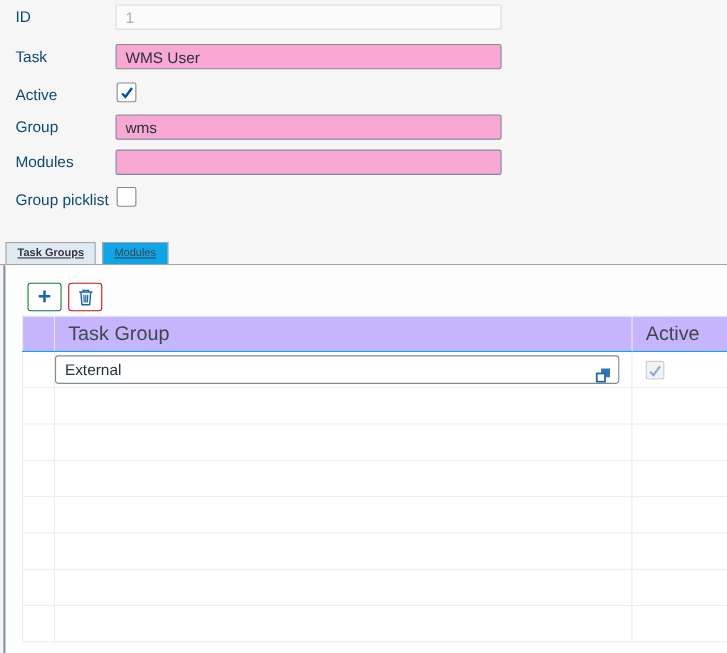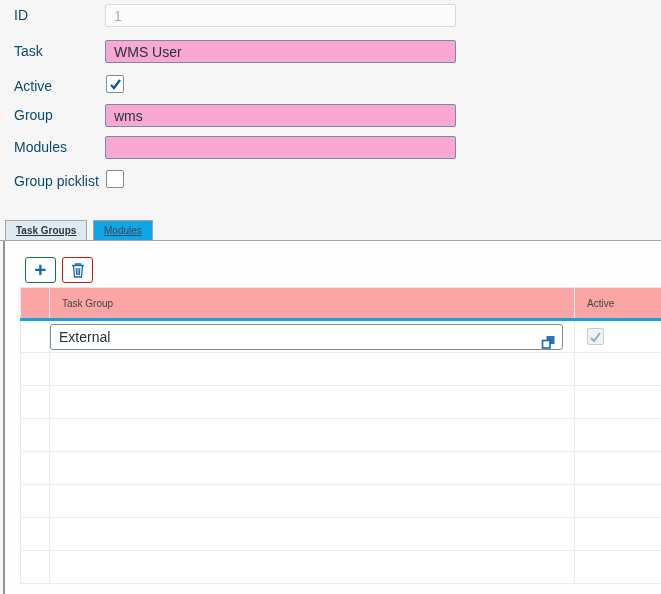--- a/index.html
+++ b/index.html
@@ -89,24 +89,24 @@
     width:643px; border-collapse:collapse; table-layout:fixed;
     background:#ffffff;
     border-top:1px solid #e4e5e6;
     border-left:1px solid #e9eaeb;
     border-bottom:1px solid #d4d7d9;
   }
   .col-sel { width:29px; }
   .col-tg  { width:525px; }
   .col-act { width:89px; }
   table.grid th {
-    height:32px; background:#fca5a5;
+    height:32px; background:#c4b5fd;
     font-weight:normal; color:#41464b; text-align:left;
-    border-right:1px solid #e6e7e8; border-bottom:3px solid #0ea5e9;
-    padding:0 0 0 12px; font-size:10px;
+    border-right:1px solid #e6e7e8; border-bottom:1px solid #0ea5e9;
+    padding:0 0 0 12px; font-size:18px;
   }
   table.grid th.selcol { padding:0; }
   table.grid td {
     height:33px;
     border-right:1px solid #eceded; border-bottom:1px solid #ededee;
     padding:0; position:relative;
   }
   td.tg-cell { padding-left:10px; }
   .cell-input-wrap { position:relative; width:541px; height:26px;text-decoration:underline; }
   .cell-input {

